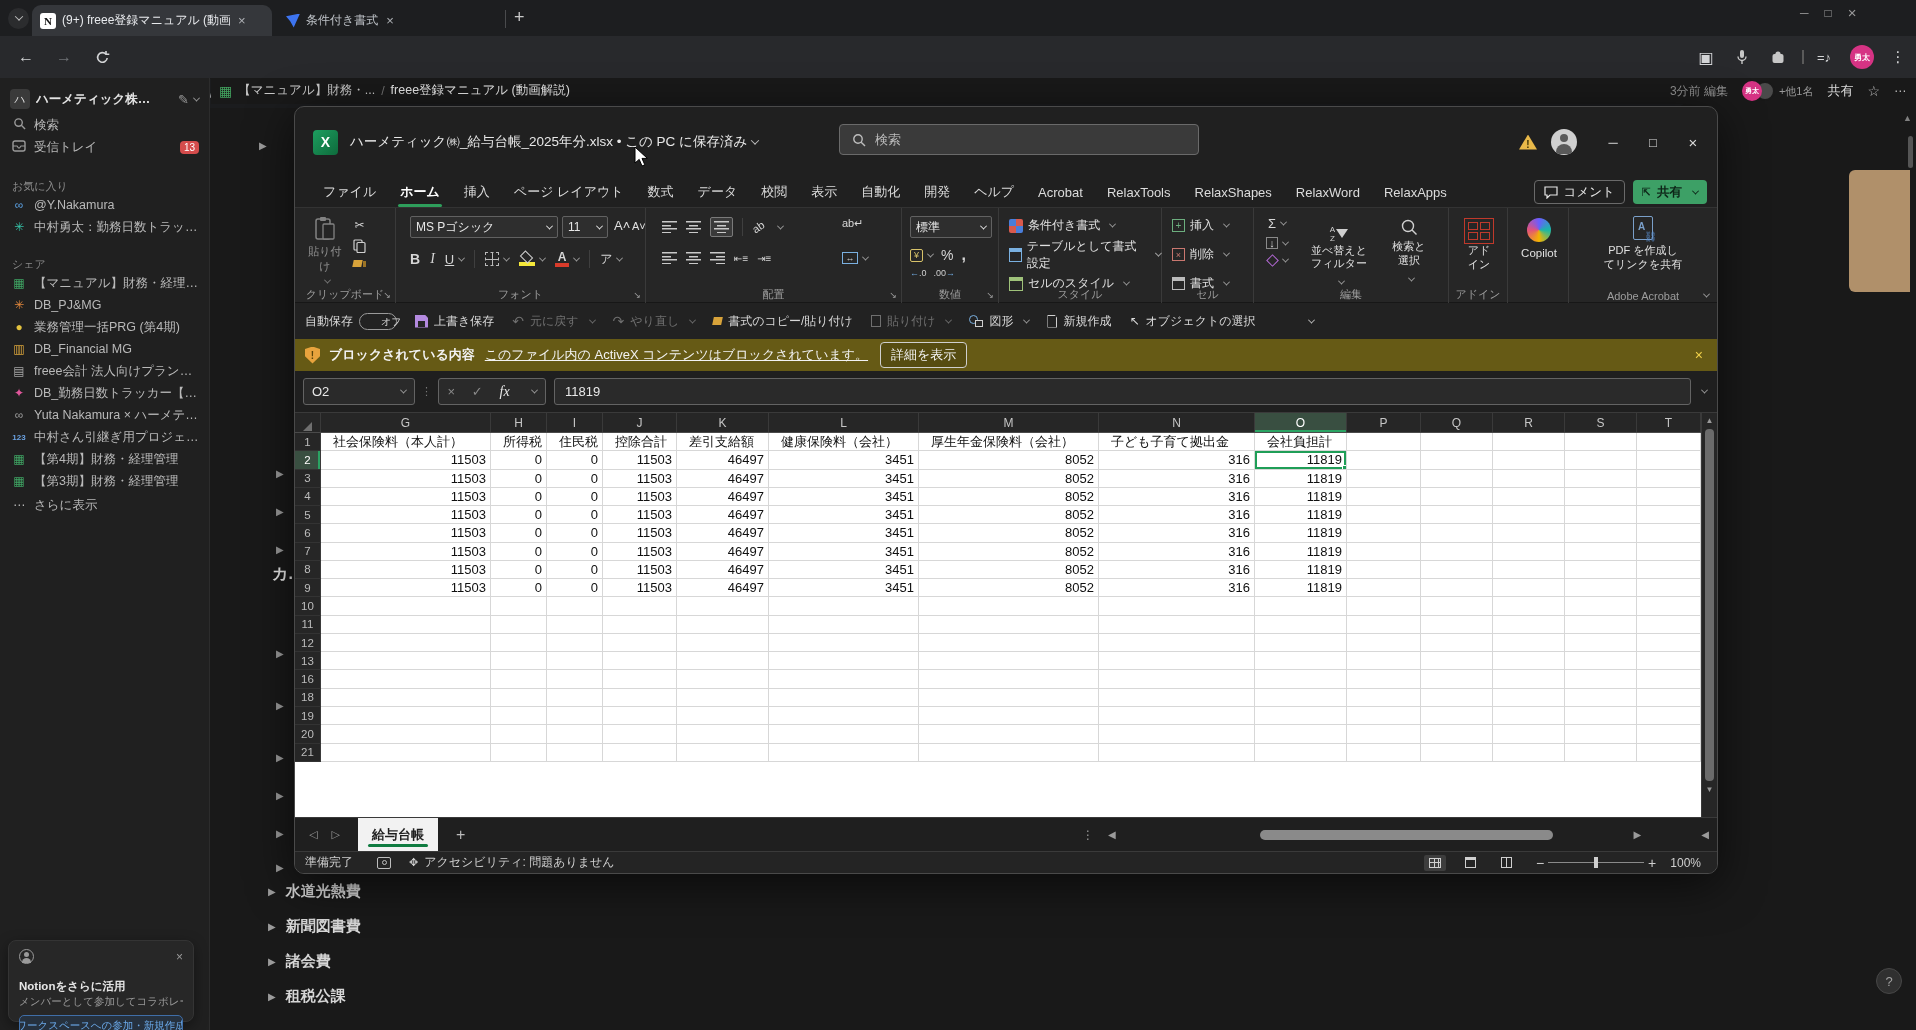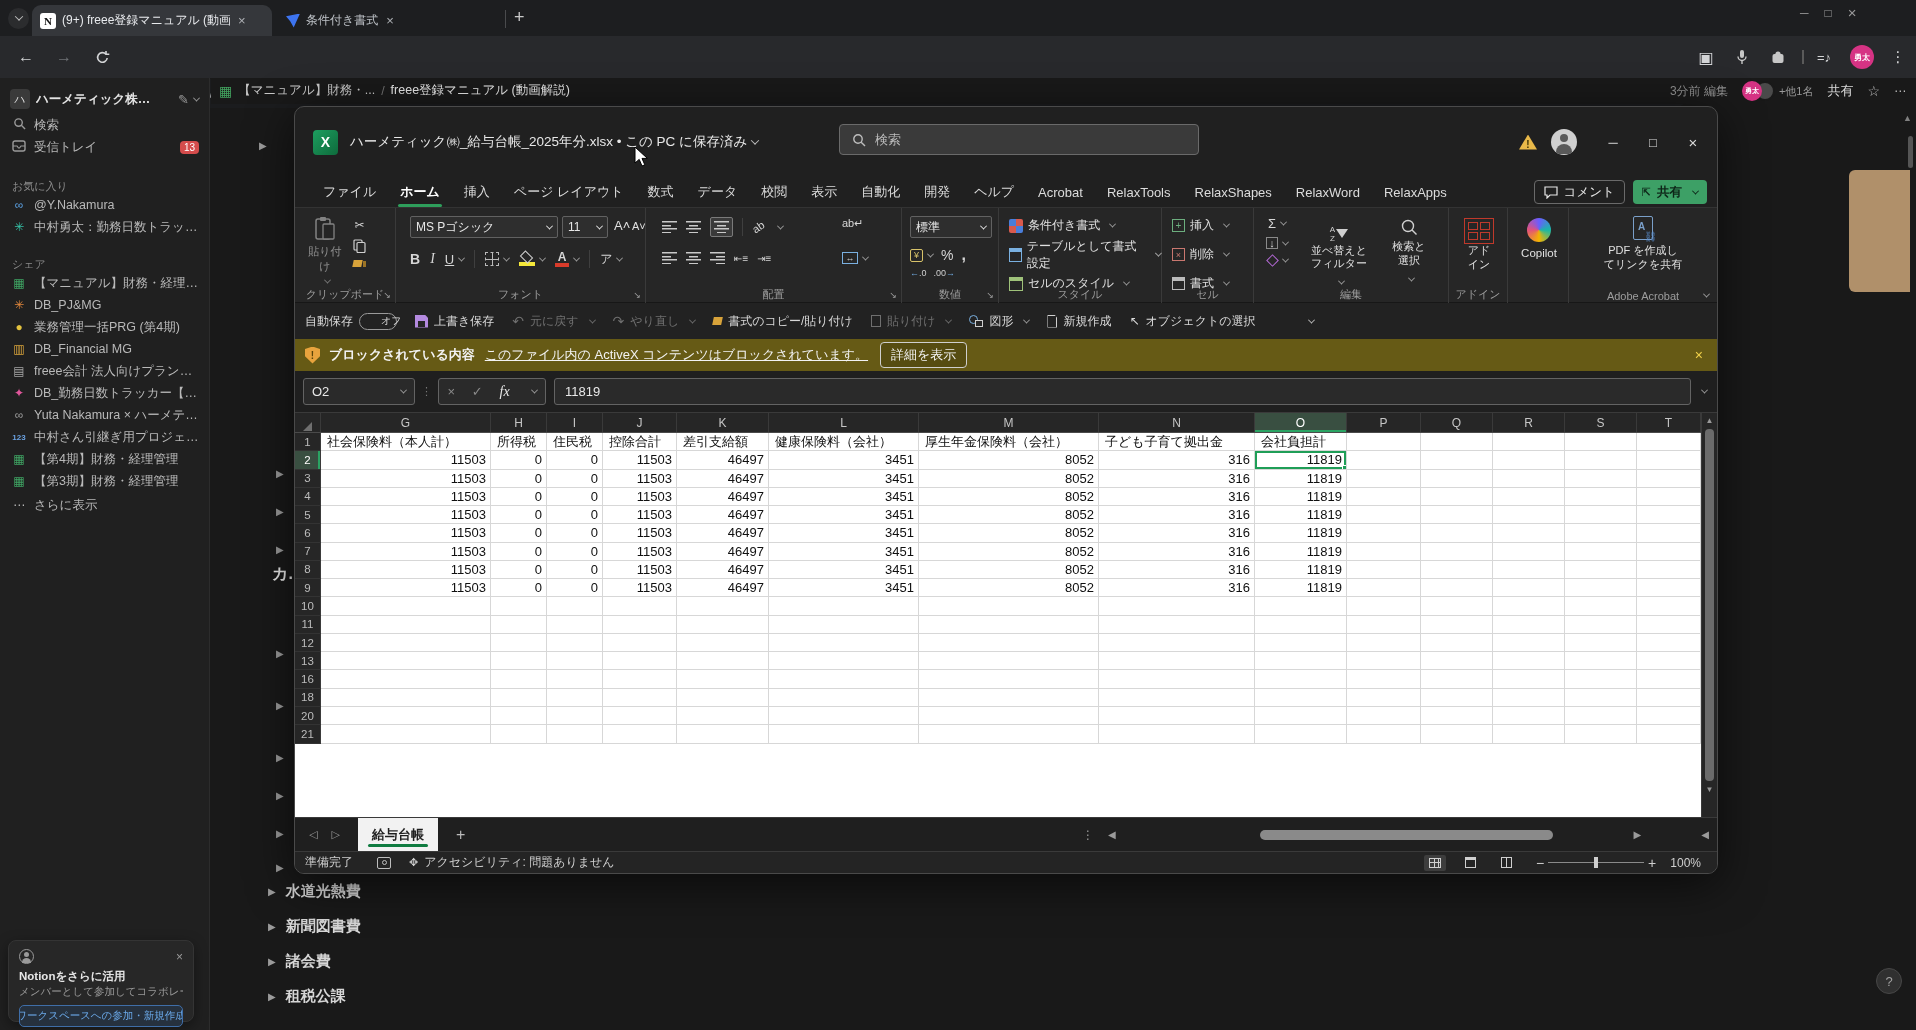--- a/index.html
+++ b/index.html
@@ -59,21 +59,21 @@
   
   #grid{position:absolute;left:0;top:306px;width:1406px;height:404px;background:#fff;overflow:hidden}
   #ghead{display:flex;height:20px;background:#262626;border-bottom:1px solid #4a4a4a}
   .hcell{color:#c6c6c6;font-size:12px;display:flex;align-items:center;justify-content:center;border-right:1px solid #3a3a3a;height:100%}
   .hcell.sel{background:#394f41;color:#fff;box-shadow:inset 0 -2px 0 #2aa463}
   .grow{display:flex;height:18.28px}
   .gnum{width:26px;min-width:26px;background:#262626;color:#bcbcbc;font-size:11.5px;display:flex;align-items:center;justify-content:center;border-right:1px solid #3a3a3a;border-bottom:1px solid #333}
   .gnum.sel{background:#394f41;color:#fff;box-shadow:inset -2px 0 0 #2aa463}
   .gcell{border-right:1px solid #d7d7d7;border-bottom:1px solid #d7d7d7;font-size:13px;color:#101010;display:flex;align-items:center;overflow:hidden;white-space:nowrap}
   .gcell.num{justify-content:flex-end;padding-right:4px}
-  .gcell.hdr{padding-left:6px}
+  .gcell.hdr{padding-left:12px}
   .gcell.selcell{position:relative;box-shadow:inset 0 0 0 2px #1f9e57}
   .handle{position:absolute;right:-1px;bottom:-1px;width:5px;height:5px;background:#1f9e57;border:1px solid #fff}
   #vscroll{position:absolute;right:0;top:306px;width:16px;height:404px;background:#262626;border-left:1px solid #3a3a3a}
   #stabs{position:absolute;left:0;top:710px;width:100%;height:34px;background:#1f1f1f;display:flex;align-items:center;border-top:1px solid #3a3a3a}
   #sbar{position:absolute;left:0;top:744px;width:100%;height:22px;background:#242424;border-top:1px solid #3a3a3a;display:flex;align-items:center;color:#cfcfcf;font-size:12px}
   .vic{width:22px;height:16px;display:flex;align-items:center;justify-content:center;color:#c9c9c9}
   .winbtn{width:40px;height:40px;display:flex;align-items:center;justify-content:center;color:#dcdcdc;font-size:13px}
 </style>
 </head>
 <body>
@@ -239,21 +239,21 @@
   </div>
 
   <div class="abs" style="left:8px;top:862px;width:186px;height:82px;background:#272727;border:1px solid #343434;border-radius:8px;box-shadow:0 4px 14px rgba(0,0,0,.4);padding:8px 10px">
     <div class="flex" style="justify-content:space-between">
       <span style="width:15px;height:15px;border-radius:50%;border:1.5px solid #9a9a9a;position:relative;display:inline-block">
           <span style="position:absolute;left:4px;top:2px;width:5px;height:5px;border-radius:50%;background:#9a9a9a"></span>
           <span style="position:absolute;left:2px;top:8px;width:9px;height:5px;border-radius:5px 5px 0 0;background:#9a9a9a"></span>
         </span>
       <span style="color:#9a9a9a;font-size:12px">×</span>
     </div>
-    <div style="color:#e6e6e6;font-size:11.5px;font-weight:bold;margin-top:5px">Notionをさらに活用</div>
+    <div style="color:#e6e6e6;font-size:11.5px;font-weight:bold;margin-top:15px">Notionをさらに活用</div>
     <div style="color:#9a9a9a;font-size:10.5px;margin-top:1px;white-space:nowrap;overflow:hidden">メンバーとして参加してコラボレーション</div>
     <div style="margin-top:6px;height:22px;border:1px solid #3f6ea8;border-radius:5px;background:#26313e;color:#6aa8e8;font-size:10.5px;display:flex;align-items:center;justify-content:center;white-space:nowrap;overflow:hidden">ワークスペースへの参加・新規作成</div>
   </div>
 </div>
 
 <div class="abs" style="left:211px;top:78px;width:1705px;height:26px;background:#191919">
   <div class="flex" style="position:absolute;left:8px;top:4px;gap:6px;font-size:12.5px">
     <span style="color:#43a35f;font-size:14px">▦</span>
     <span style="color:#c9c9c9">【マニュアル】財務・...</span>
     <span style="color:#6f6f6f">/</span>
@@ -587,21 +587,21 @@
 てリンクを共有</div>
       </div>
       <div class="glabel">Adobe Acrobat</div>
       <span class="gl" style="right:8px;font-size:10px"><span class="cv cvs" style="color:#9d9d9d"></span></span>
     </div>
   </div>
 
   <div id="qat">
     <span class="qitem" style="margin-left:10px">
       <span>自動保存</span>
-      <span style="width:38px;height:17px;border:1px solid #9a9a9a;border-radius:9px;display:inline-flex;align-items:center;padding:1px;gap:20px">
+      <span style="width:38px;height:17px;border:1px solid #9a9a9a;border-radius:9px;display:inline-flex;align-items:flex-start;padding:1px;gap:20px">
           <span style="width:12px;height:12px;border-radius:50%;background:#e8e8e8"></span>
           <span style="font-size:10px">オフ</span>
         </span>
     </span>
     <span class="qitem">
       <span style="width:13px;height:13px;background:#b48ae0;clip-path:polygon(0 0,75% 0,100% 25%,100% 100%,0 100%);position:relative;display:inline-block">
           <span style="position:absolute;left:3px;top:6px;width:7px;height:6px;background:#262626"></span>
         </span>
       <span>上書き保存</span>
     </span>
@@ -927,20 +927,37 @@
           <div class="gcell" style="width: 156px; min-width: 156px;"></div>
           <div class="gcell" style="width: 92px; min-width: 92px;"></div>
           <div class="gcell" style="width: 74px; min-width: 74px;"></div>
           <div class="gcell" style="width: 72px; min-width: 72px;"></div>
           <div class="gcell" style="width: 72px; min-width: 72px;"></div>
           <div class="gcell" style="width: 72px; min-width: 72px;"></div>
           <div class="gcell" style="width: 64px; min-width: 64px;"></div>
         </div>
         <div class="grow">
           <div class="gnum">18</div>
+          <div class="gcell" style="width: 170px; min-width: 170px;"></div>
+          <div class="gcell" style="width: 56px; min-width: 56px;"></div>
+          <div class="gcell" style="width: 56px; min-width: 56px;"></div>
+          <div class="gcell" style="width: 74px; min-width: 74px;"></div>
+          <div class="gcell" style="width: 92px; min-width: 92px;"></div>
+          <div class="gcell" style="width: 150px; min-width: 150px;"></div>
+          <div class="gcell" style="width: 180px; min-width: 180px;"></div>
+          <div class="gcell" style="width: 156px; min-width: 156px;"></div>
+          <div class="gcell" style="width: 92px; min-width: 92px;"></div>
+          <div class="gcell" style="width: 74px; min-width: 74px;"></div>
+          <div class="gcell" style="width: 72px; min-width: 72px;"></div>
+          <div class="gcell" style="width: 72px; min-width: 72px;"></div>
+          <div class="gcell" style="width: 72px; min-width: 72px;"></div>
+          <div class="gcell" style="width: 64px; min-width: 64px;"></div>
+        </div>
+        <div class="grow">
+          <div class="gnum">19</div>
           <div class="gcell" style="width: 170px; min-width: 170px;"></div>
           <div class="gcell" style="width: 56px; min-width: 56px;"></div>
           <div class="gcell" style="width: 56px; min-width: 56px;"></div>
           <div class="gcell" style="width: 74px; min-width: 74px;"></div>
           <div class="gcell" style="width: 92px; min-width: 92px;"></div>
           <div class="gcell" style="width: 150px; min-width: 150px;"></div>
           <div class="gcell" style="width: 180px; min-width: 180px;"></div>
           <div class="gcell" style="width: 156px; min-width: 156px;"></div>
           <div class="gcell" style="width: 92px; min-width: 92px;"></div>
           <div class="gcell" style="width: 74px; min-width: 74px;"></div>

